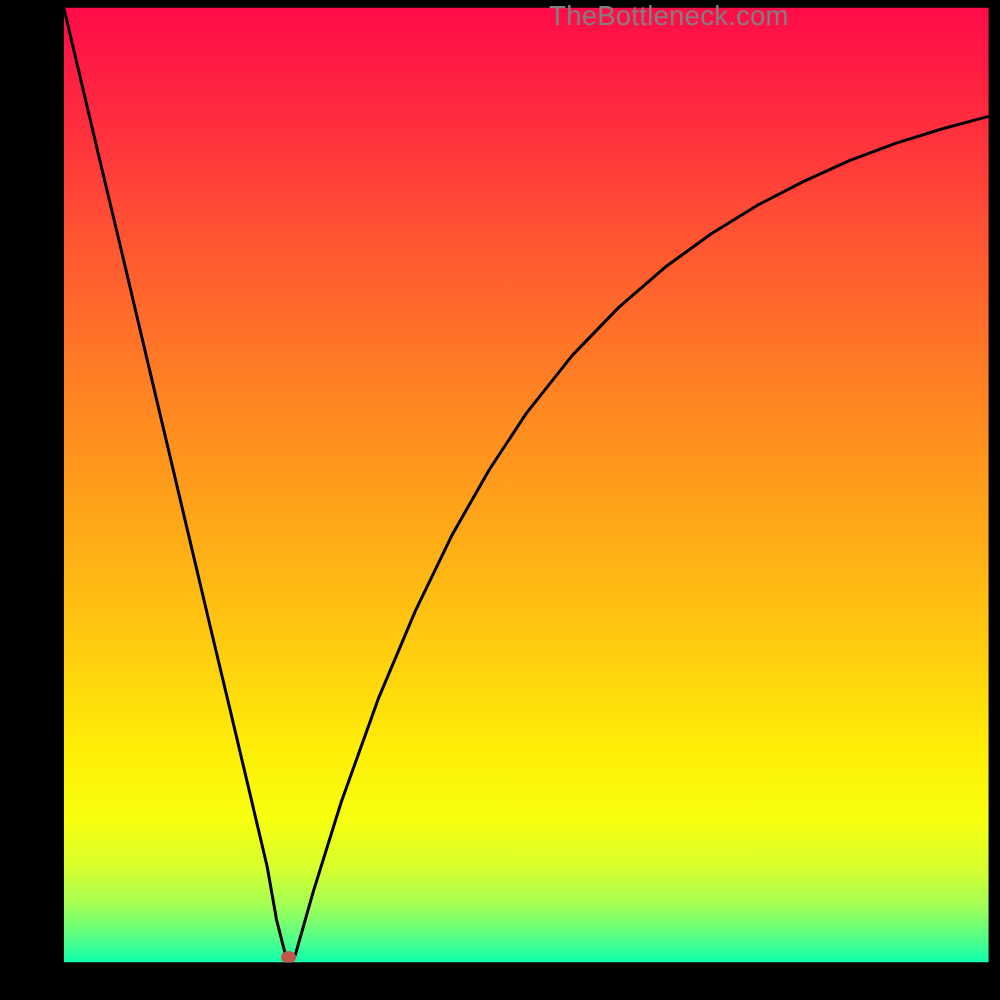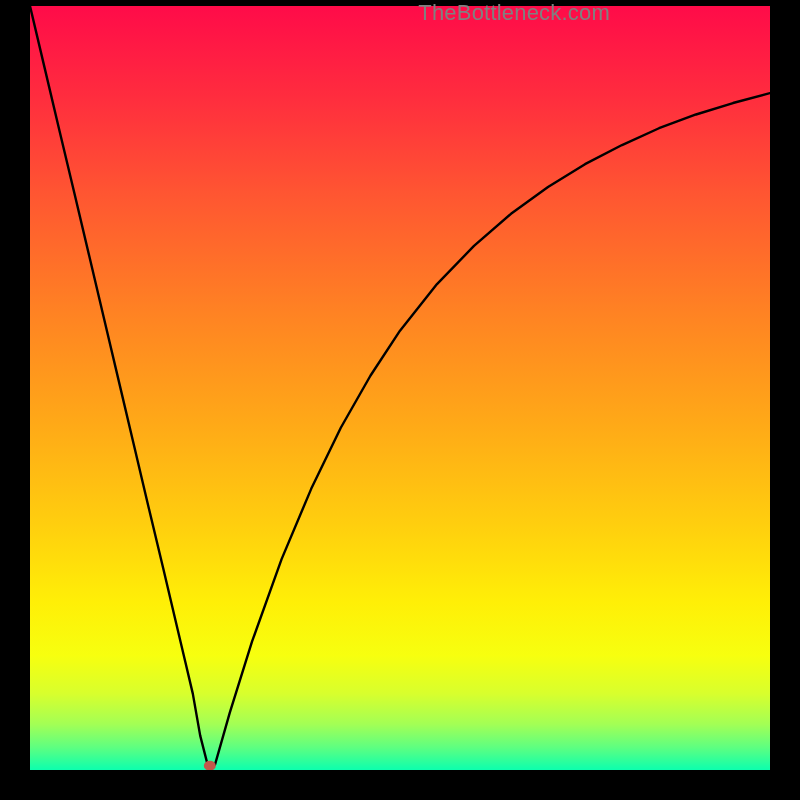--- a/index.html
+++ b/index.html
@@ -9,20 +9,21 @@
     height: 800px;
     overflow: hidden;
     background: #000;
     font-family: Arial, Helvetica, sans-serif;
   }
   .stage {
     position: relative;
     width: 644px;
     height: 800px;
     background: #000;
+    margin-left: 21px;
   }
   .plot-frame {
     position: absolute;
     left: 30px;
     top: 6px;
     width: 740px;
     height: 764px;
     background: #000;
   }
   .plot-frame svg {

